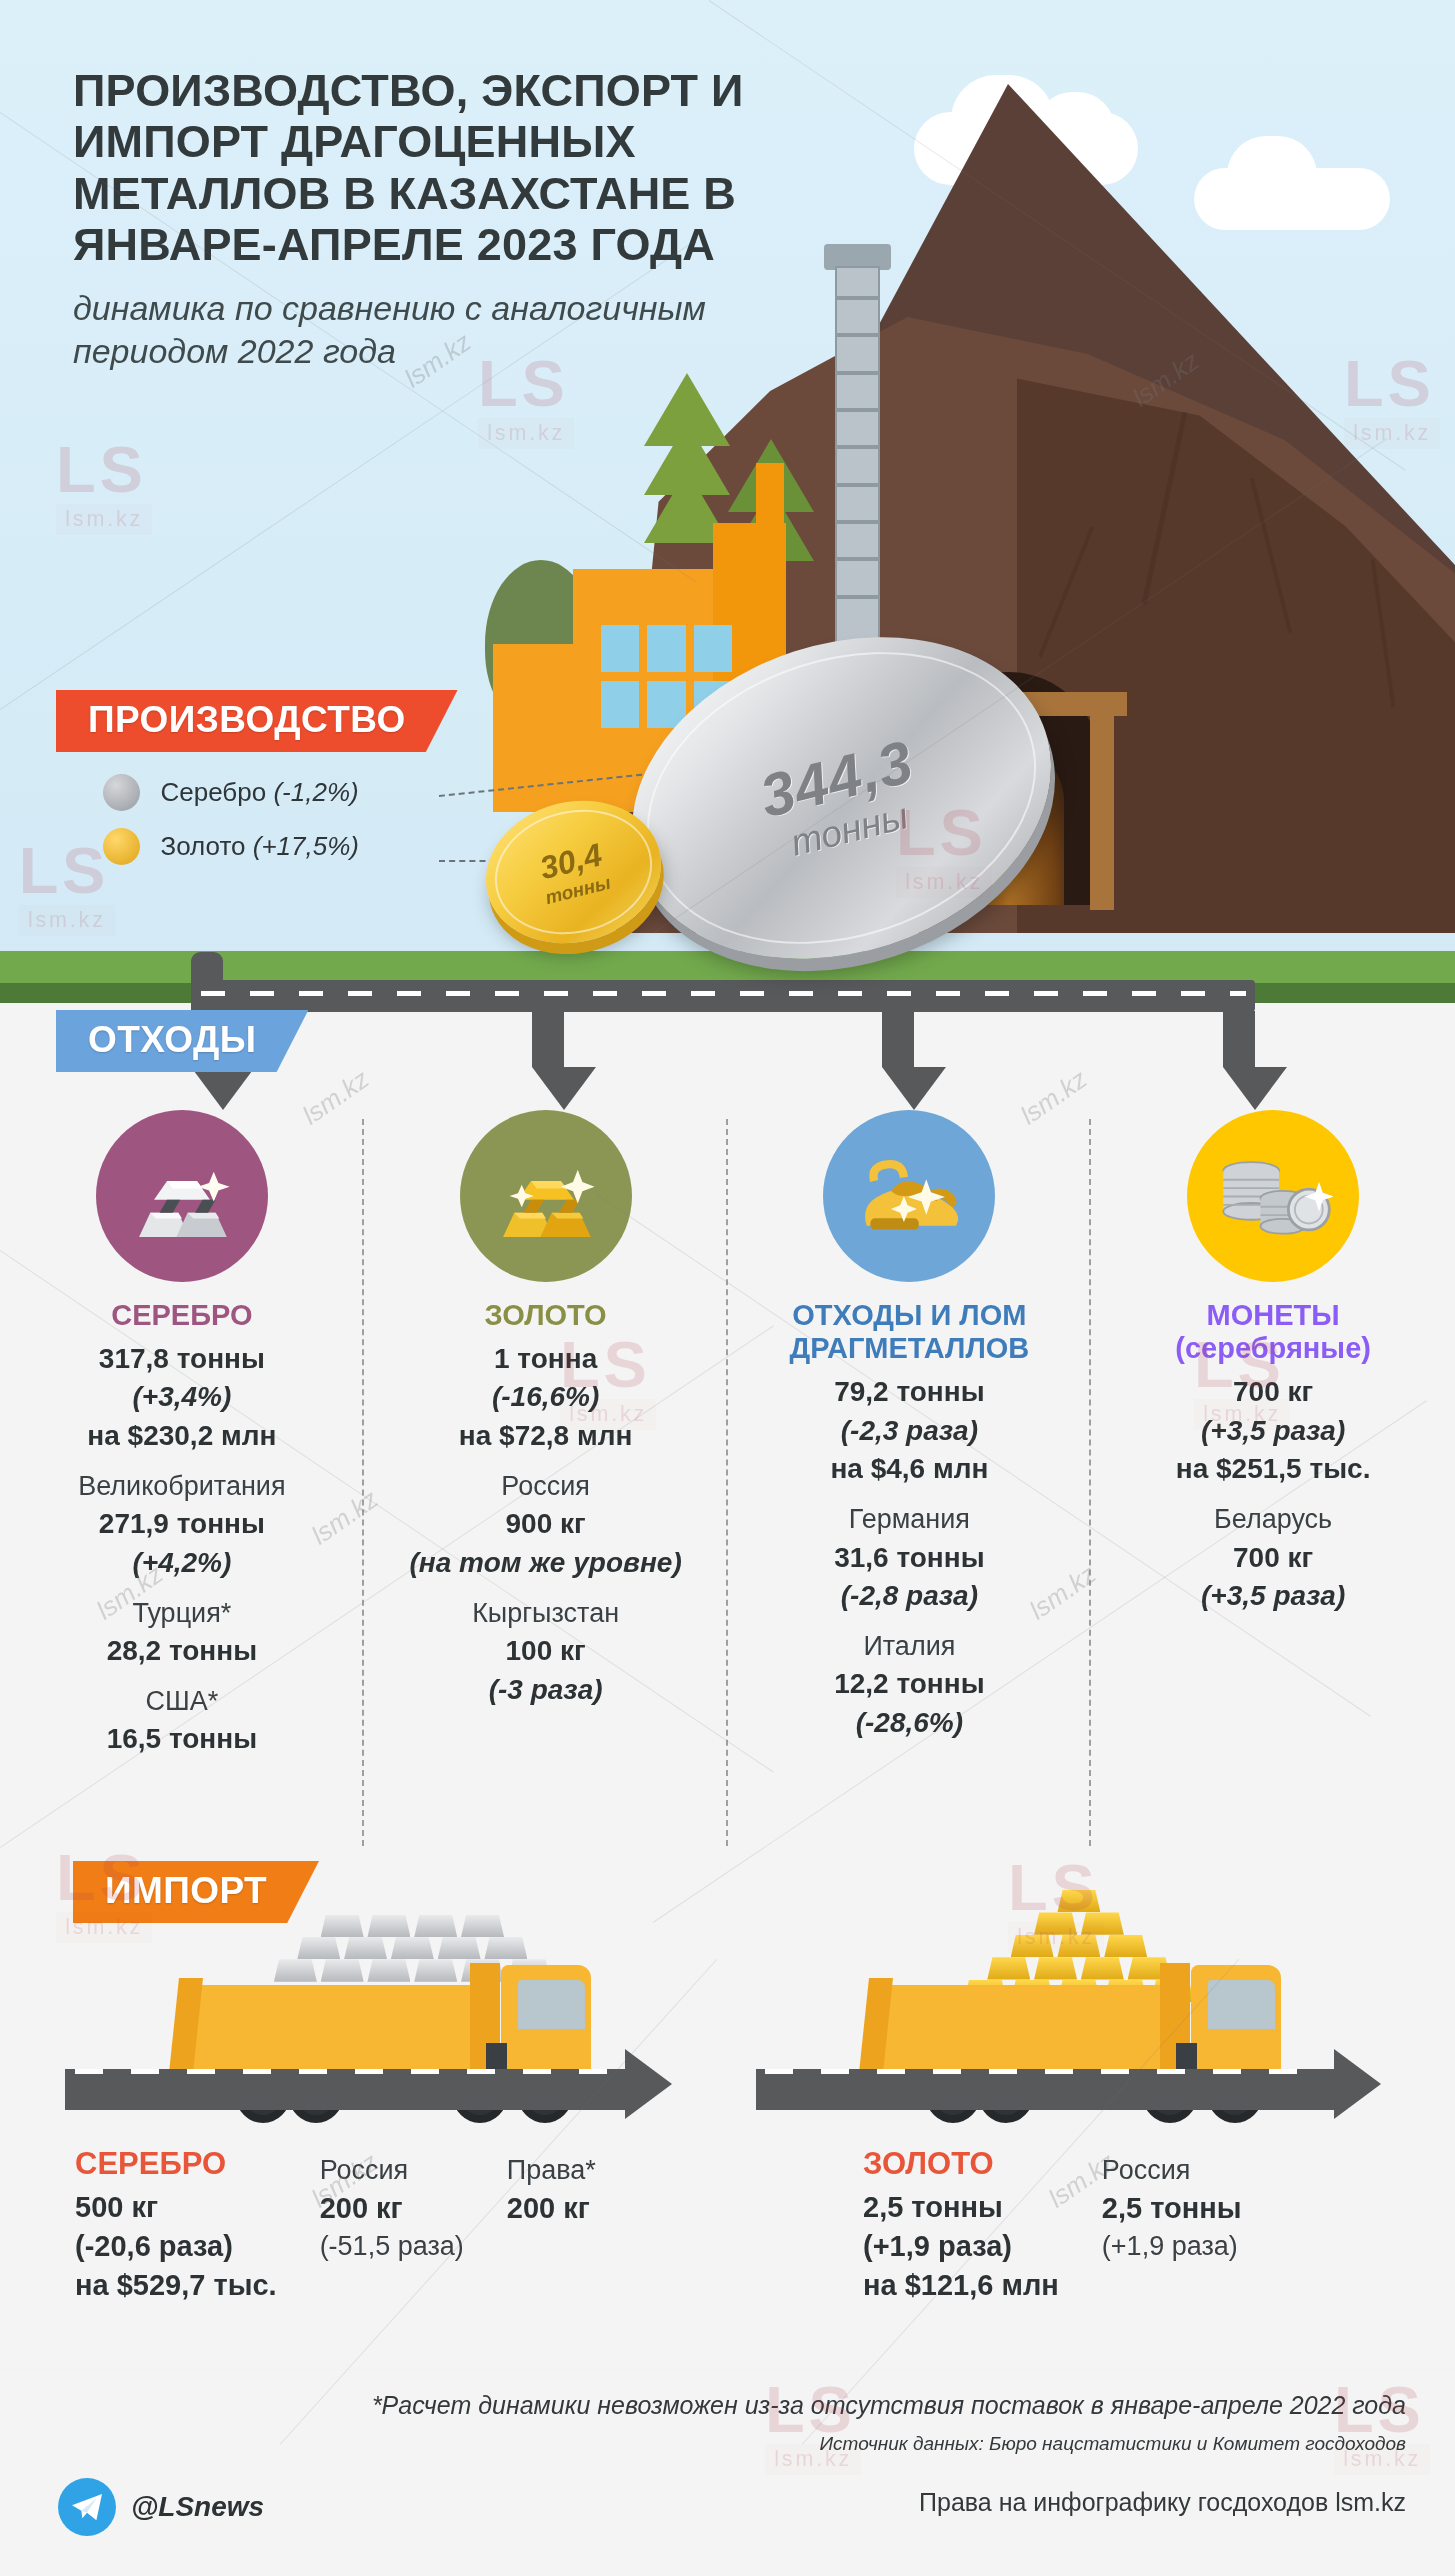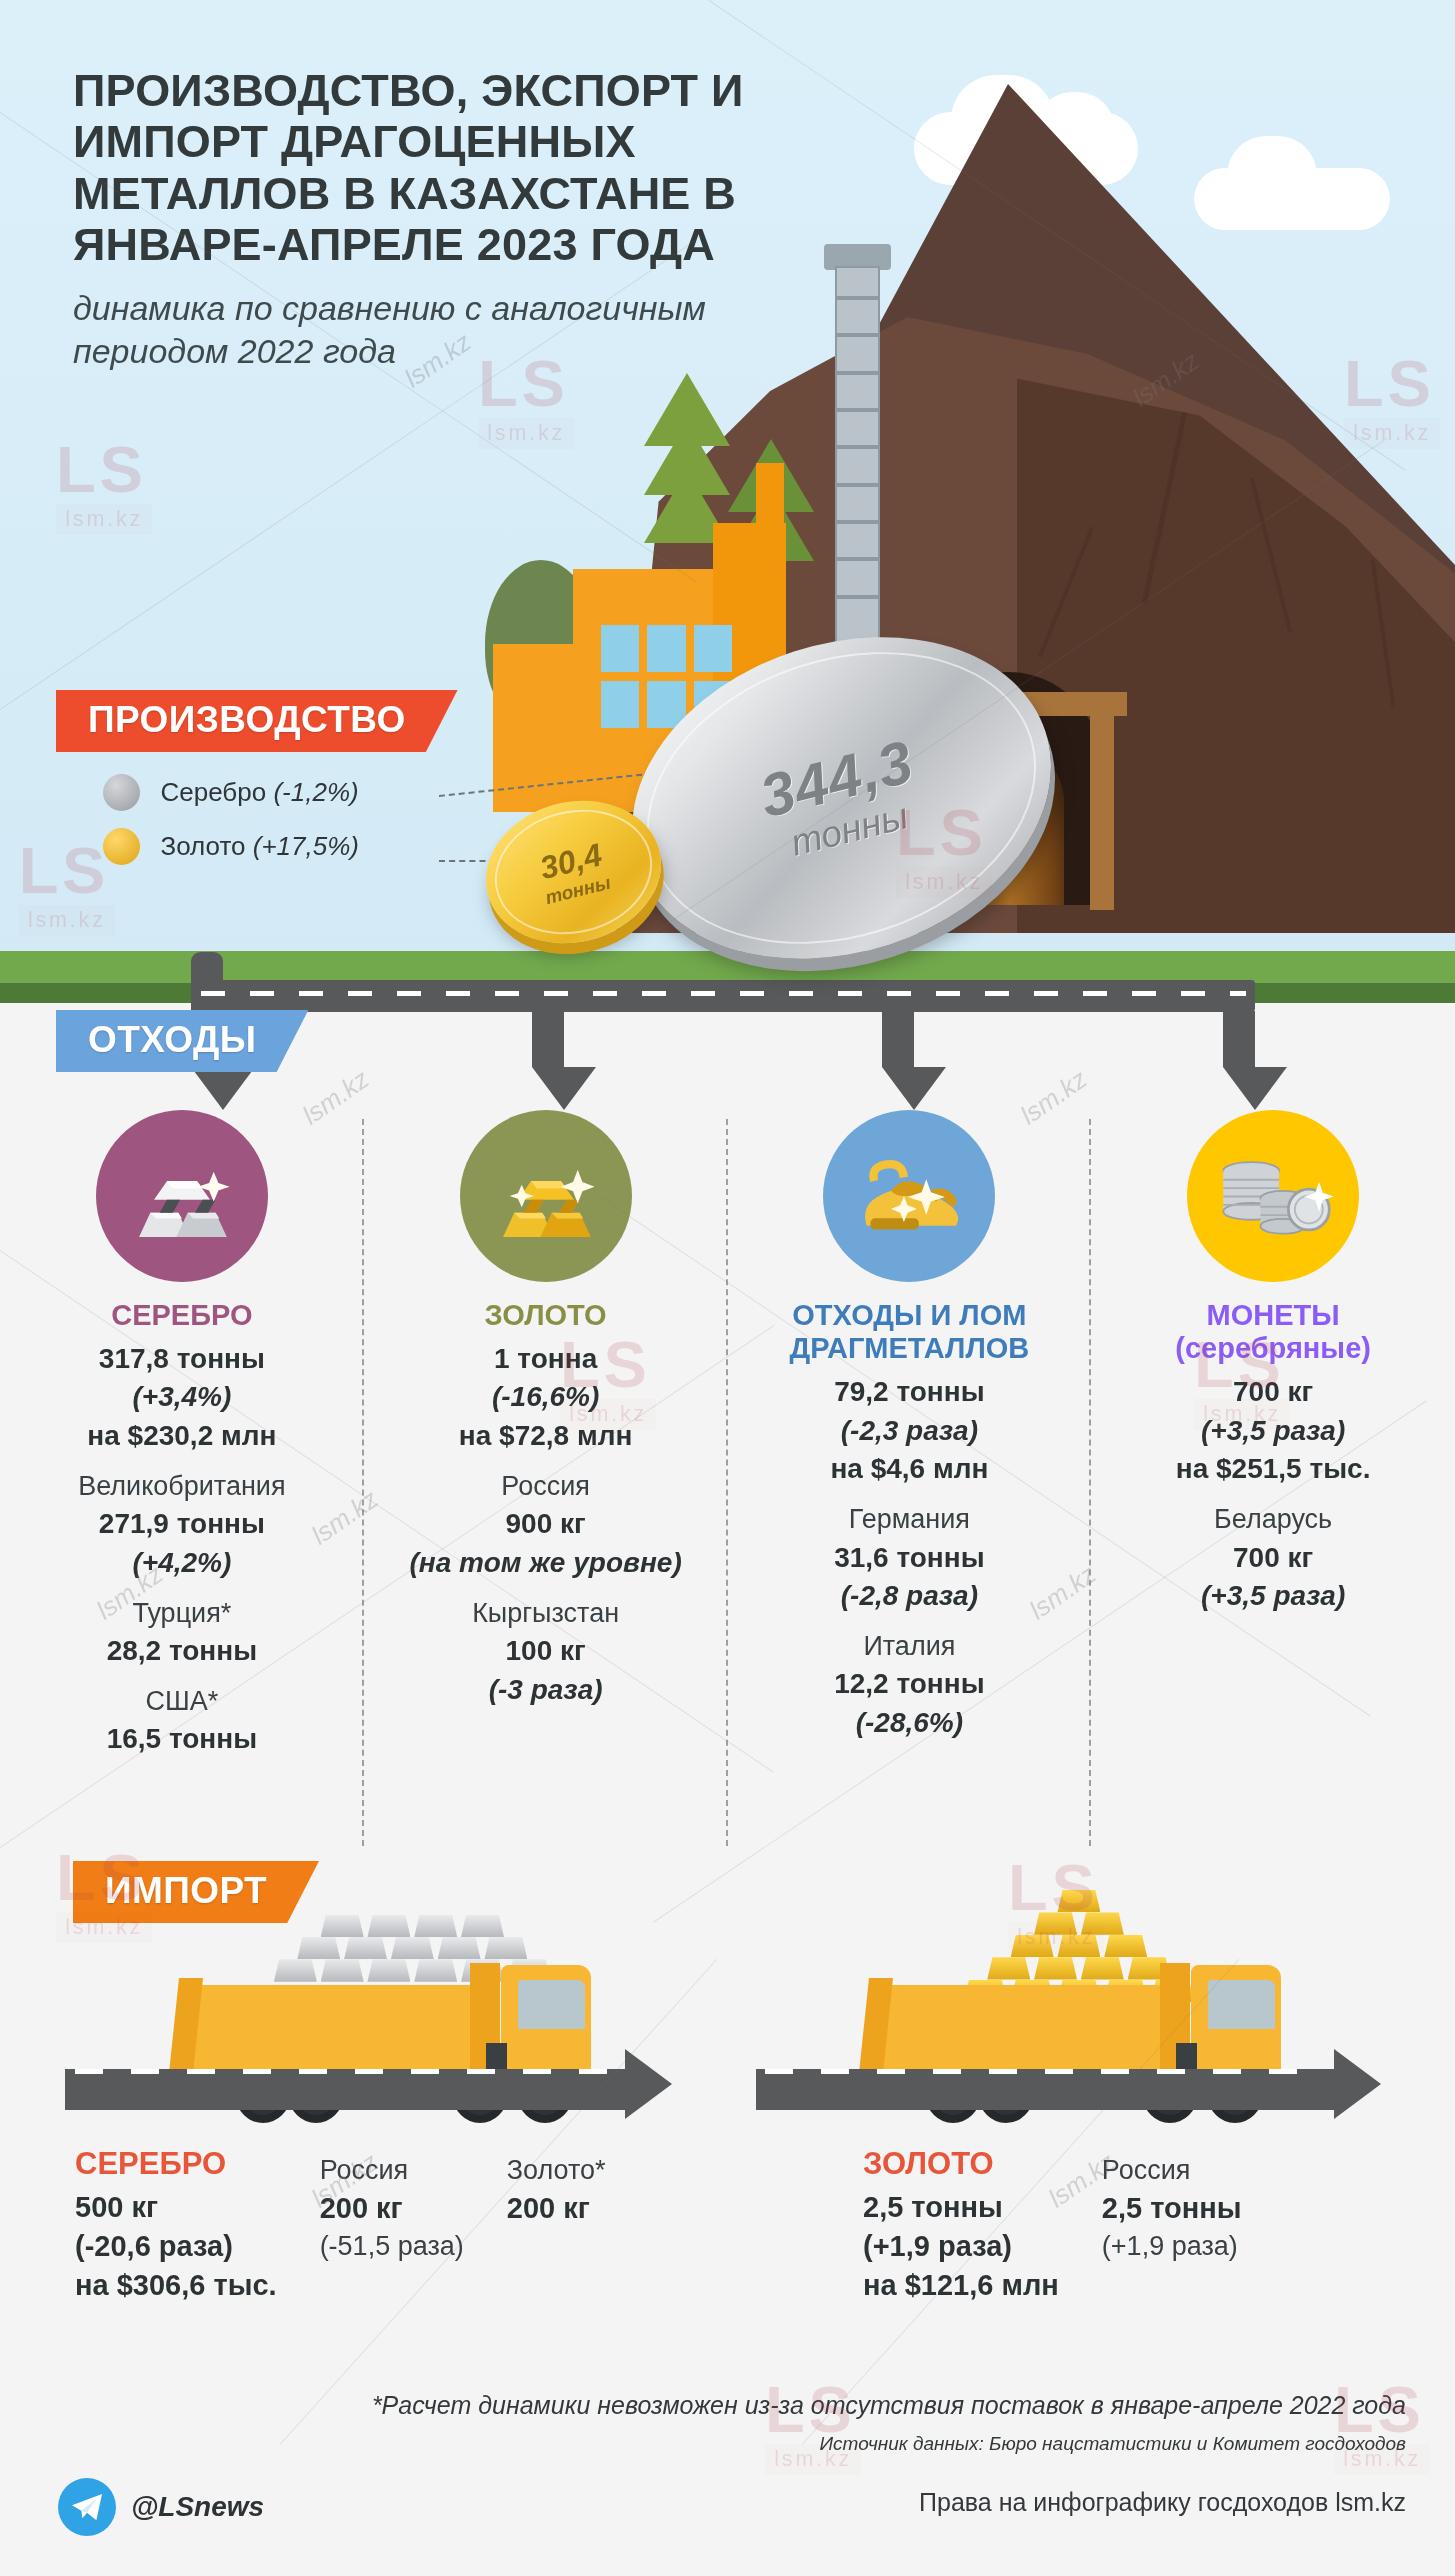--- a/index.html
+++ b/index.html
@@ -616,29 +616,29 @@
 
   <div class="road" style="left:756px; top:2069px; width:578px;"></div>
   <div class="road-dash" style="left:765px; top:2069px; width:560px;"></div>
   <div class="road-arrow" style="left:1334px; top:2049px;"></div>
 
   <div class="imp-block" style="left:75px; top:2146px;">
     <div class="imp-main">
       <div class="imp-title">СЕРЕБРО</div>
       <div class="imp-b">500 кг</div>
       <div class="imp-b">(-20,6 раза)</div>
-      <div class="imp-b">на $306,6 тыс.</div>
+      <div class="imp-b">на $529,7 тыс.</div>
     </div>
     <div class="imp-sub" style="padding-top:5.6px;">
       <div class="imp-n">Россия</div>
       <div class="imp-b">200 кг</div>
       <div class="imp-n">(-51,5 раза)</div>
     </div>
     <div class="imp-sub" style="padding-top:5.6px;">
-      <div class="imp-n">Золото*</div>
+      <div class="imp-n">Права*</div>
       <div class="imp-b">200 кг</div>
     </div>
   </div>
 
   <div class="imp-block" style="left:863px; top:2146px;">
     <div class="imp-main">
       <div class="imp-title">ЗОЛОТО</div>
       <div class="imp-b">2,5 тонны</div>
       <div class="imp-b">(+1,9 раза)</div>
       <div class="imp-b">на $121,6 млн</div>

